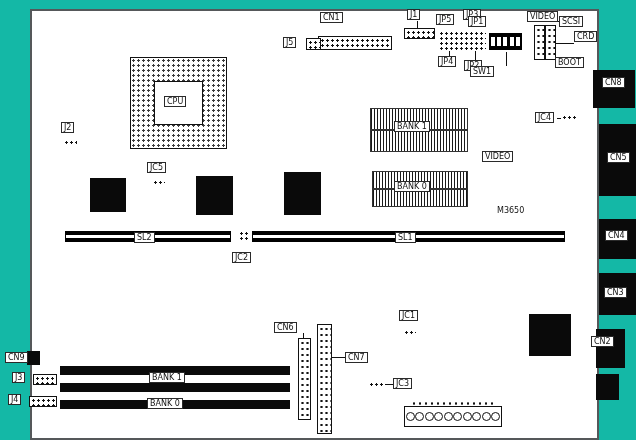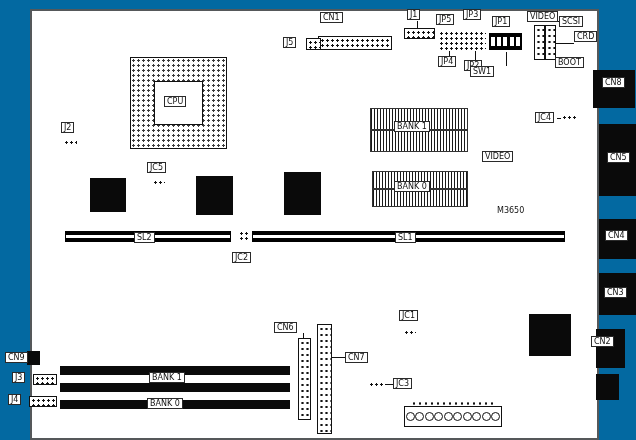--- a/index.html
+++ b/index.html
@@ -1,16 +1,16 @@
 <!DOCTYPE html>
 <html><head>
 <meta charset="utf-8">
 <style>
   html,body{margin:0;padding:0;background:#fff}
-  .stage{position:relative;width:636px;height:440px;background:#0369a1;font-family:"DejaVu Sans",sans-serif;overflow:hidden}
+  .stage{position:relative;width:636px;height:440px;background:#14b8a6;font-family:"DejaVu Sans",sans-serif;overflow:hidden}
   .board{position:absolute;border:2px solid #55585a;background:#fff;z-index:1}
   .lbl{position:absolute;z-index:7;border:1px solid #2a2a2a;background:#fff;font-size:8px;line-height:9px;padding:0 2px;color:#111;white-space:nowrap}
   .txt{position:absolute;z-index:7;font-size:8px;line-height:9px;color:#111;white-space:nowrap}
   .blk{position:absolute;background:#0a0a0a;z-index:3}
   .dots{position:absolute;z-index:3;background-image:radial-gradient(circle,#111 1px,transparent 1.3px);background-size:5px 5px;background-position:1px 1px}
   .dots.bordered{border:1px solid #111;background-color:#fff}
   .slot{position:absolute;z-index:3;border:1px solid #000;background:linear-gradient(to bottom,#000 0 3px,#fff 3px 6px,#000 6px 100%)}
   .stripes{position:absolute;z-index:3;border:1px solid #333;background:repeating-linear-gradient(90deg,#1a1a1a 0 1px,#fff 1px 3px)}
   .cpu{position:absolute;z-index:2;border:1px solid #111;background-image:radial-gradient(circle,#3a3a3a 1px,transparent 1.2px);background-size:5px 5px}
   .cpu-inner{position:absolute;left:23px;top:23px;right:23px;bottom:23px;background:#fff;border:1px solid #111}
@@ -33,21 +33,21 @@
   <div class="dots bordered" style="left:318px;top:36px;width:72px;height:12px"></div>
   <div class="lbl" style="left:283px;top:37px">J5</div>
   <div class="dots bordered" style="left:306px;top:38px;width:13px;height:10px"></div>
 
   <div class="lbl" style="left:407px;top:9px">J1</div>
   <div class="vline" style="left:417px;top:21px;height:7px"></div>
   <div class="dots bordered" style="left:404px;top:28px;width:29px;height:9px"></div>
 
   <div class="lbl" style="left:436px;top:14px">JP5</div>
   <div class="lbl" style="left:463px;top:9px">JP3</div>
-  <div class="lbl" style="left:492px;top:16px">JP1</div>
+  <div class="lbl" style="left:468px;top:16px">JP1</div>
   <div class="dots" style="left:438px;top:30px;width:48px;height:21px"></div>
   <div class="dip" style="left:489px;top:33px;width:33px;height:17px">
       <i></i>
       <i></i>
       <i></i>
       <i></i>
       <i></i>
     </div>
   <div class="vline" style="left:449px;top:51px;height:5px"></div>
   <div class="vline" style="left:475px;top:51px;height:9px"></div>

